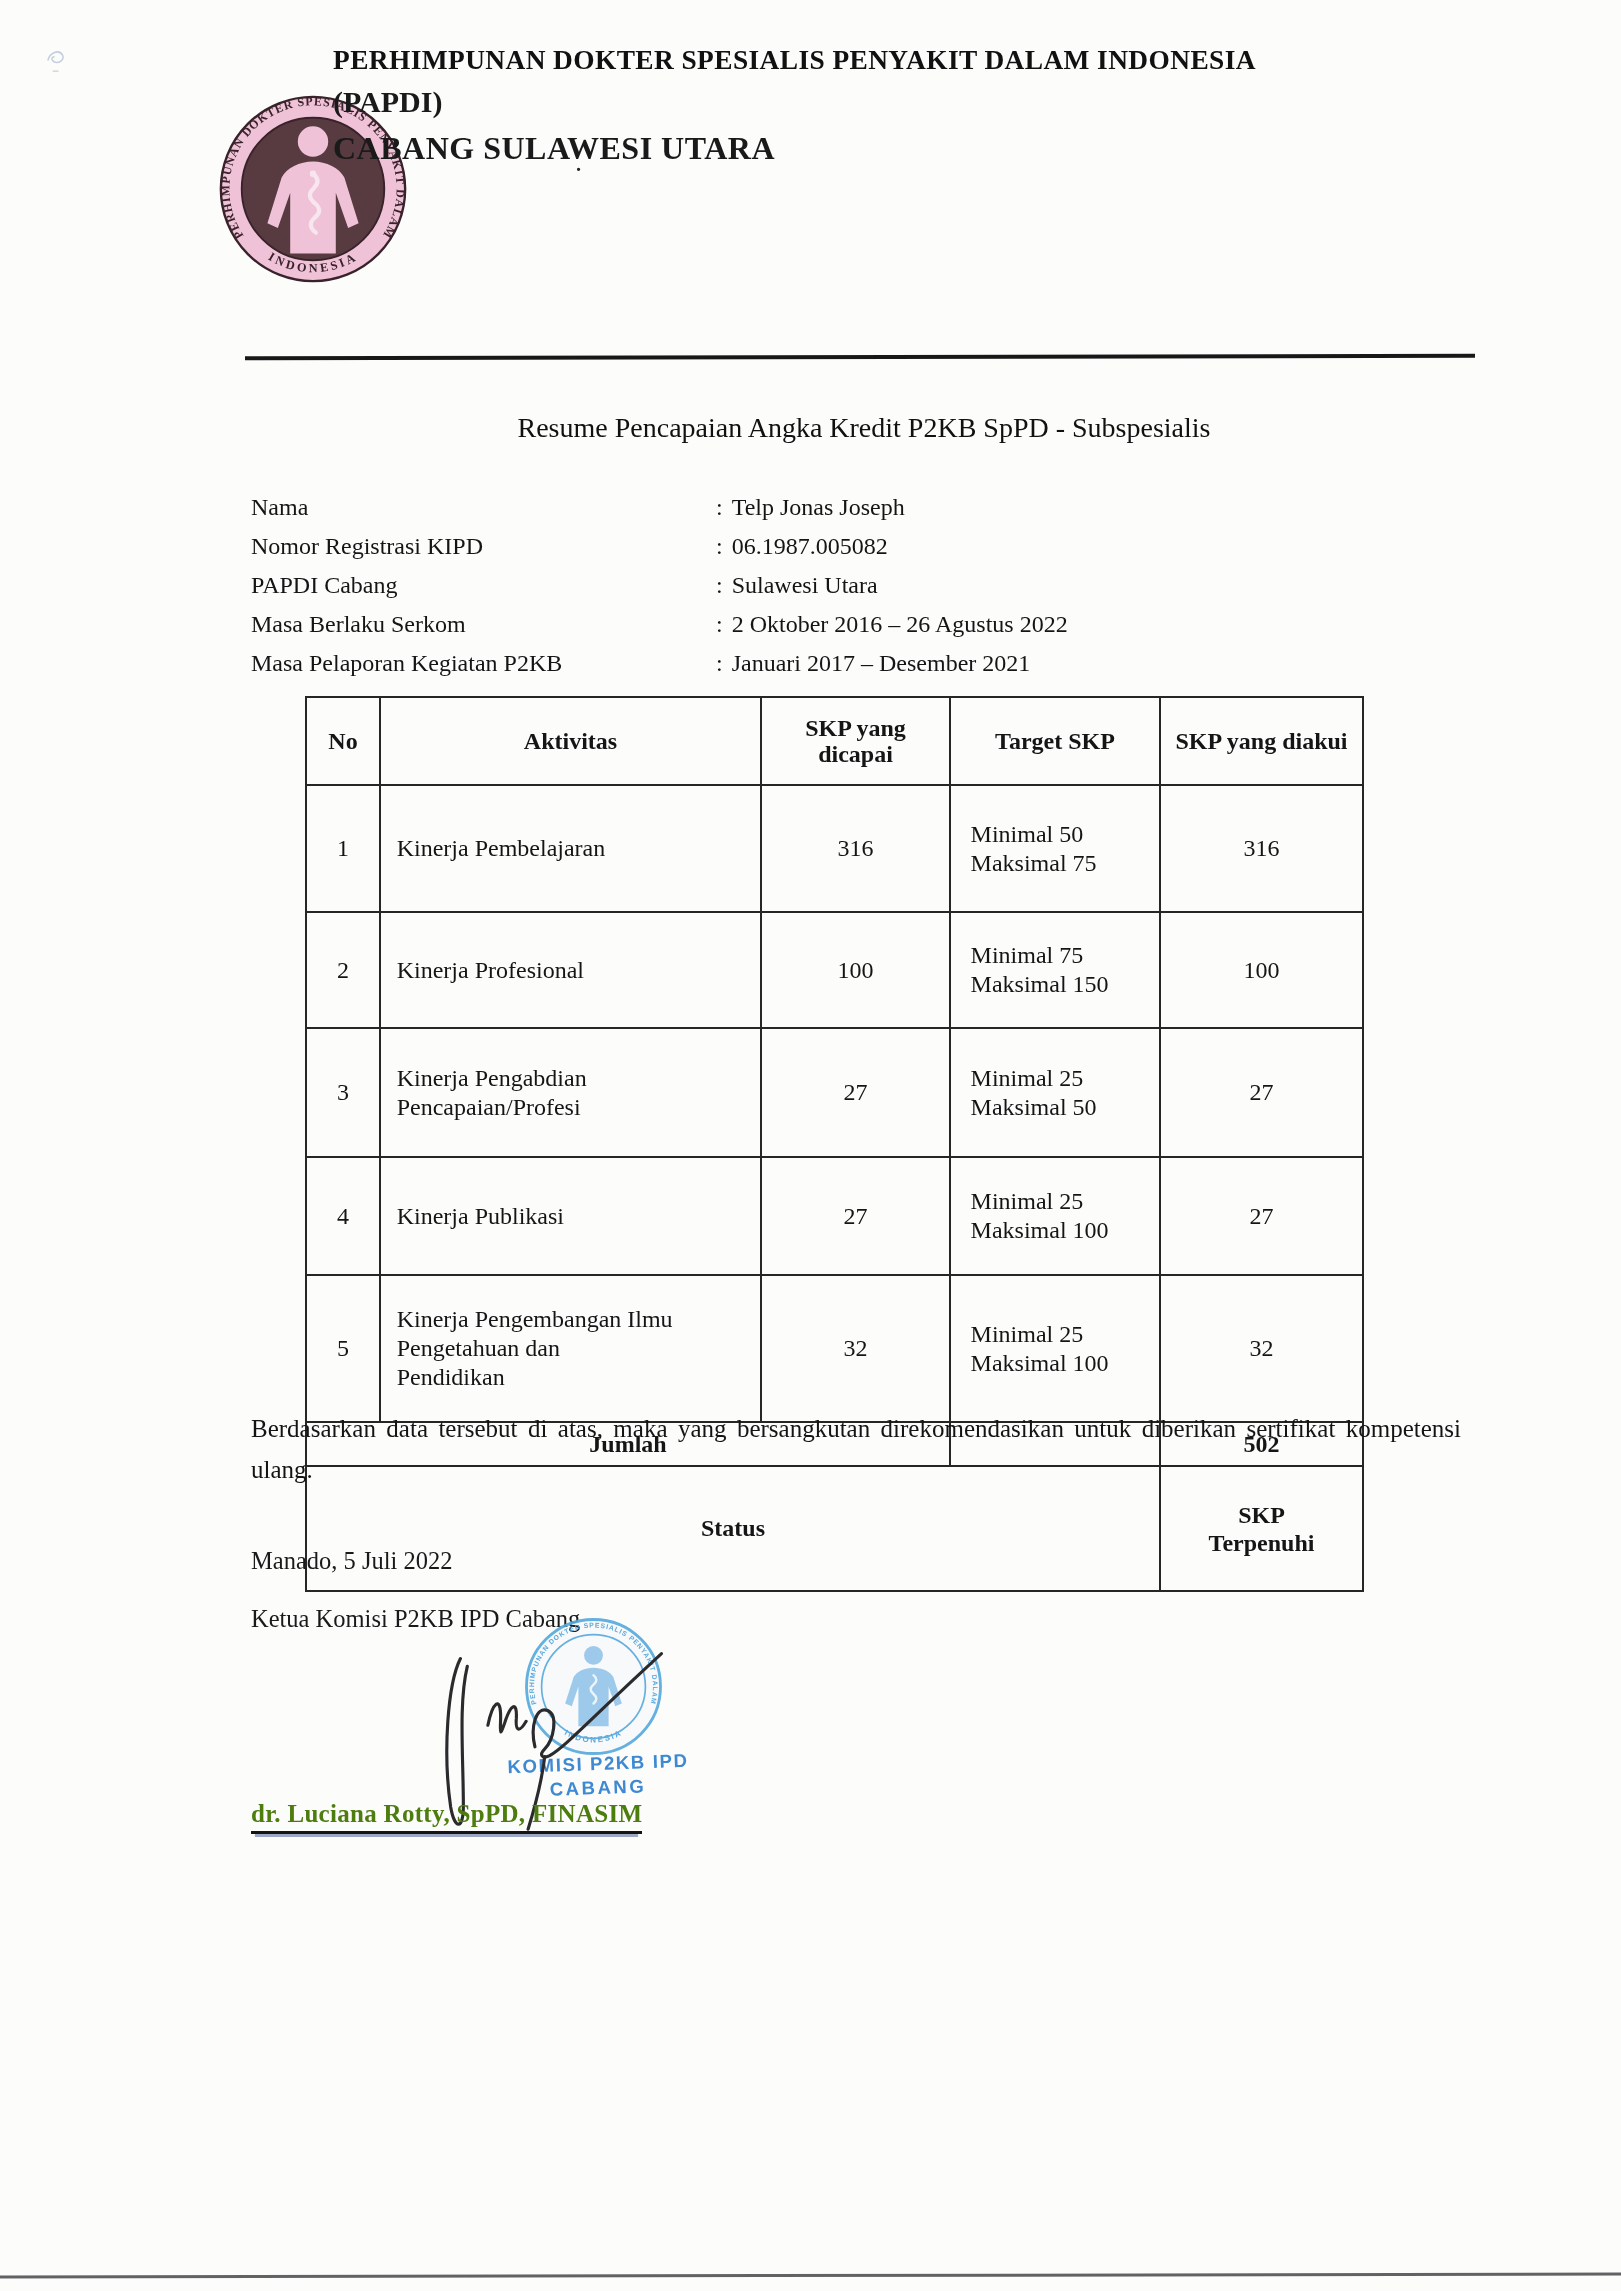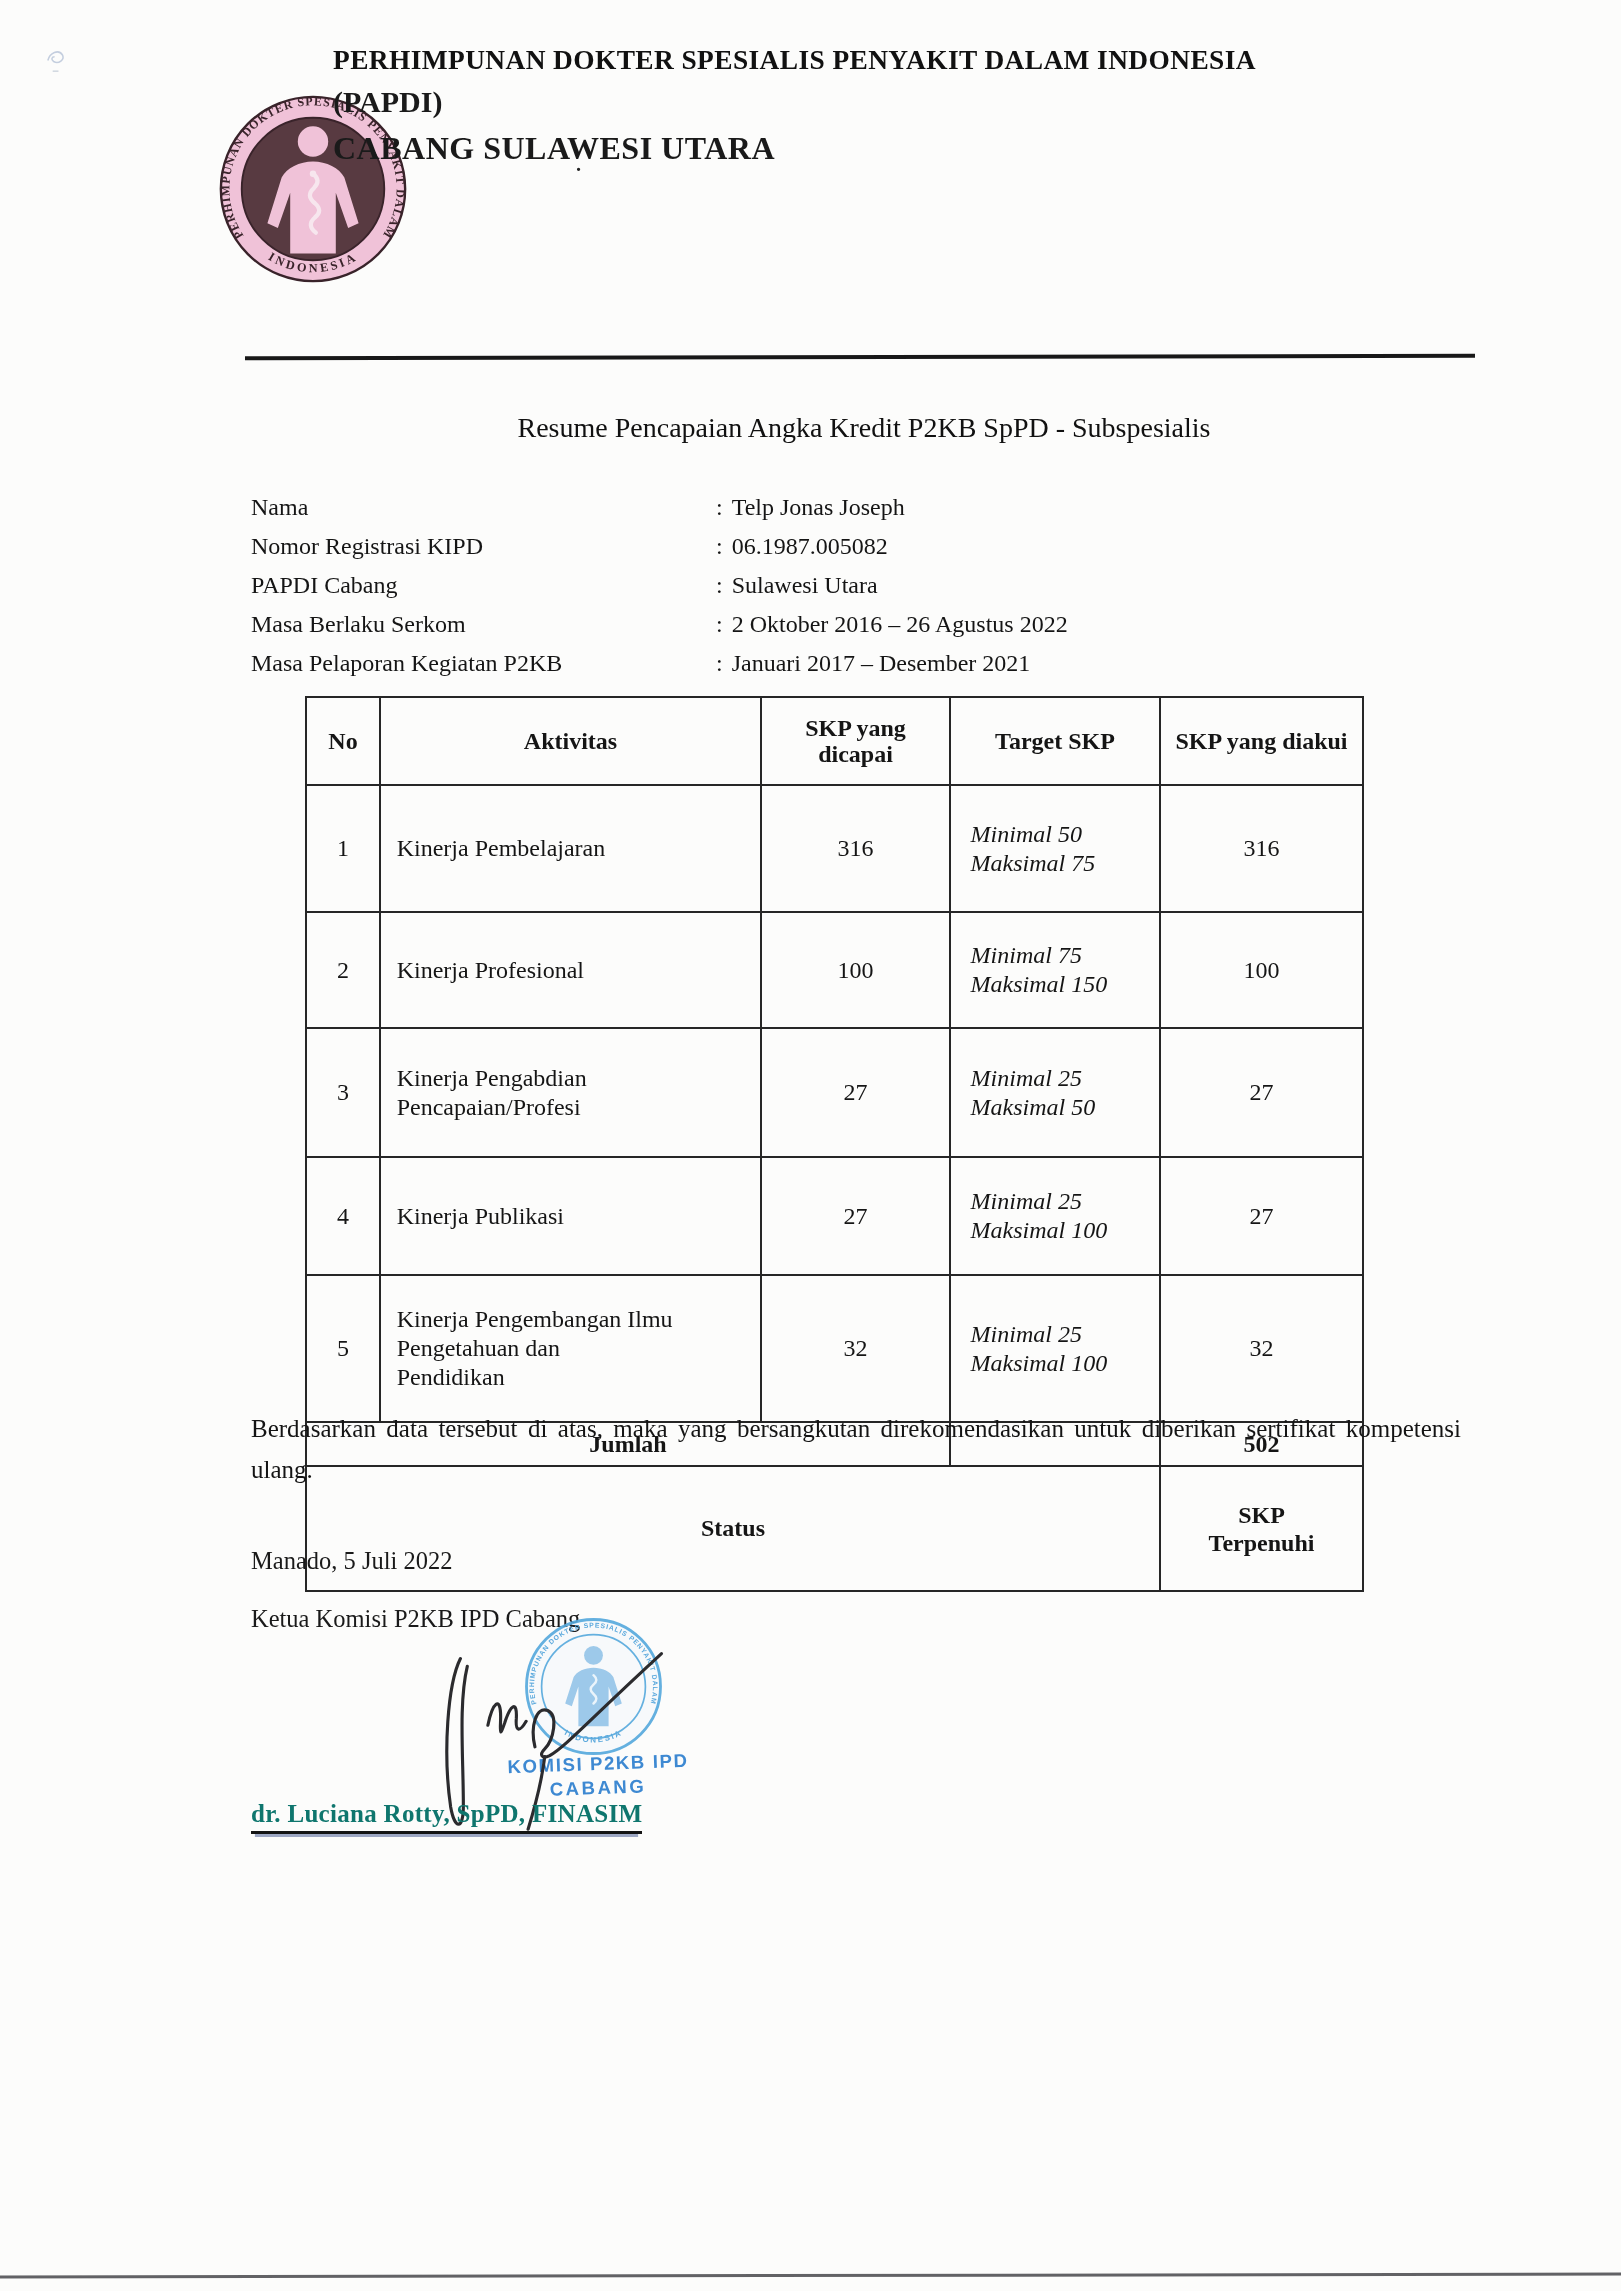--- a/index.html
+++ b/index.html
@@ -40,32 +40,32 @@
   .flabel{width:465px;flex:none;}
   .fcolon{width:15.7px;flex:none;}
 
   
   .tbl-wrap{left:305px;top:696px;}
   table.skp{border-collapse:collapse;table-layout:fixed;width:1058px;border:2.9px solid #262626;font-size:24px;color:#151515;}
   table.skp td, table.skp th{border:2px solid #262626;vertical-align:middle;padding:2px 5.9px;}
   th{font-weight:bold;text-align:center;line-height:26.5px;}
   .c{text-align:center;}
   .akt{text-align:left;padding-left:15.7px !important;line-height:29px;}
-  .tgt{text-align:left;padding-left:19.6px !important;line-height:29px;font-style:italic;}
+  .tgt{text-align:left;padding-left:19.6px !important;line-height:29px;}
   tr.h-hdr{height:88px;} tr.h1{height:127px;} tr.h2{height:116px;} tr.h3{height:129px;}
   tr.h4{height:118px;} tr.h5{height:147px;} tr.h-tot{height:44px;} tr.h-sts{height:125px;}
   .bold{font-weight:bold;}
   .sts-val{font-weight:bold;text-align:center;line-height:28px;}
 
   
   .closing-p{left:251px;top:1408px;width:1210px;font-size:25px;line-height:41px;text-align:justify;color:#141414;}
   .place-date{left:251px;top:1547px;font-size:24.5px;}
   .signer-role{left:251px;top:1605px;font-size:24.5px;}
   .signer-name{
-    left:251px;top:1800px;font-size:25px;font-weight:bold;color:#0f766e;
+    left:251px;top:1800px;font-size:25px;font-weight:bold;color:#4d7c0f;
     padding-bottom:2.9px;border-bottom:3.4px solid #141414;
     box-shadow:0 6.9px 0 -3.9px rgba(78,96,150,.55);
     letter-spacing:0.3px;
   }
 
   
   .stamp{left:518px;top:1611px;opacity:.9;}
   .stamp-t1{left:495px;top:1753px;width:206px;text-align:center;font-family:"Liberation Sans",sans-serif;
             font-size:18.6px;font-weight:bold;color:#2e80cf;letter-spacing:1.6px;transform:rotate(-2deg);opacity:.92;}
   .stamp-t2{left:495px;top:1777px;width:206px;text-align:center;font-family:"Liberation Sans",sans-serif;

